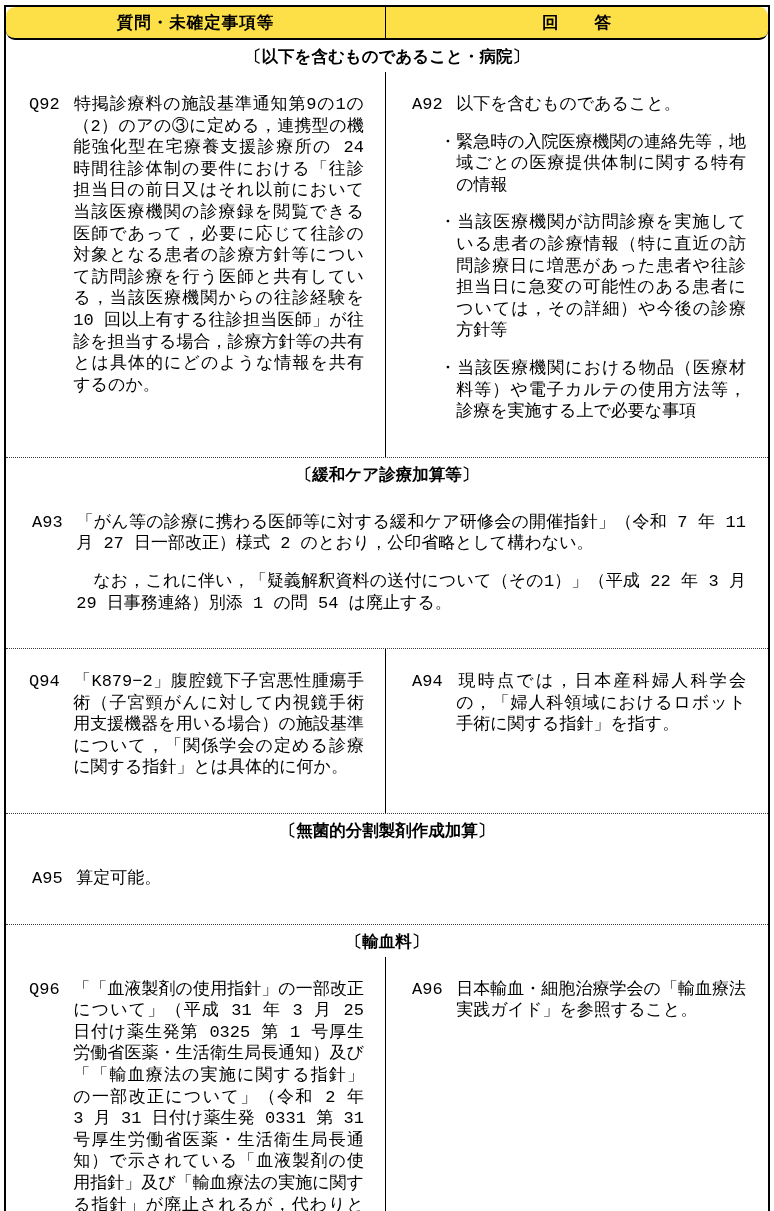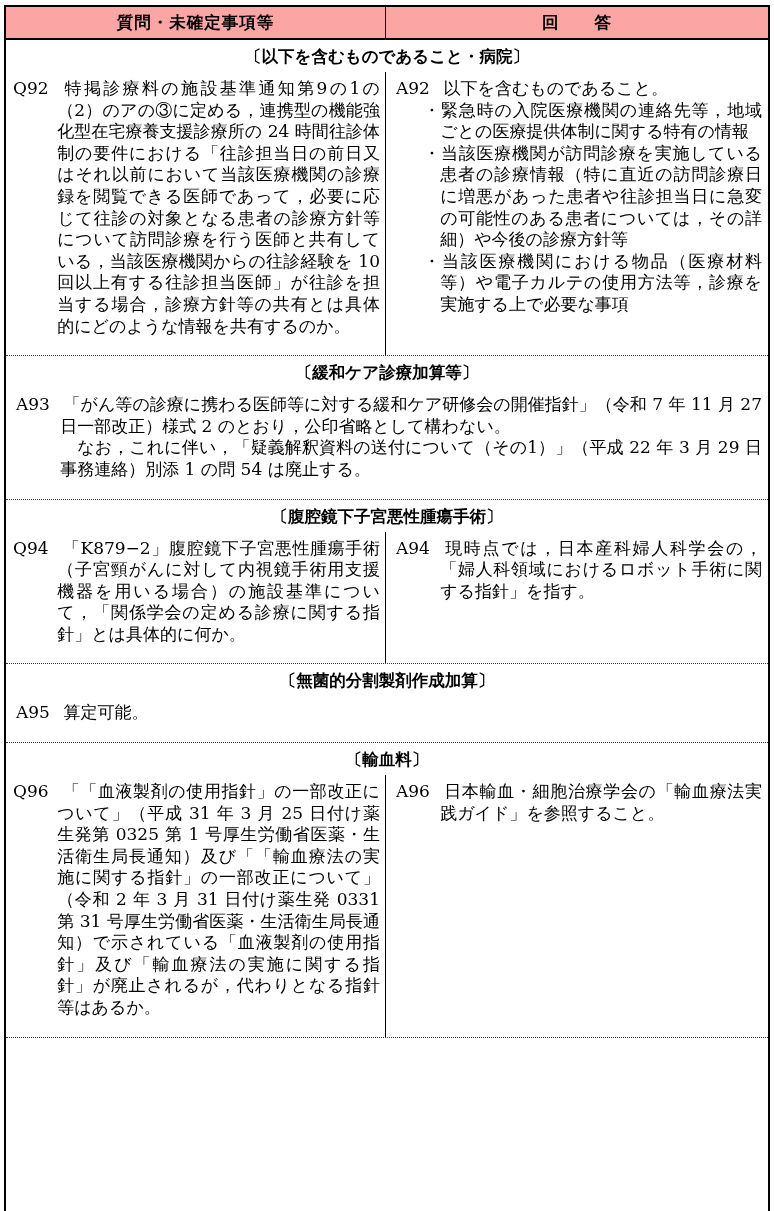--- a/index.html
+++ b/index.html
@@ -19,23 +19,24 @@
     height: 1206px;
     border: 2px solid #000;
     border-bottom: none;
     overflow: hidden;
     background: #fff;
     color: #000;
   }
   .header-row {
     display: flex;
     height: 33px;
-    background: #fca5a5;
+    background: #fde047;
     border-bottom: 2px solid #000;
     box-sizing: border-box;
+    border-radius: 9px;
   }
   .header-cell {
     box-sizing: border-box;
     display: flex;
     align-items: center;
     justify-content: center;
     font-family: "DejaVu Sans", "Liberation Sans", sans-serif;
     font-size: 16.5px;
     font-weight: 700;
     letter-spacing: 1px;
@@ -62,21 +63,21 @@
   }
   .q-cell {
     flex: 0 0 380px;
     border-right: 1px solid #000;
     padding: 6px 5px 18px 7px;
   }
   .a-cell {
     flex: 1 1 auto;
     padding: 6px 6px 18px 10px;
   }
-  .cell p { margin: 0; }
+  .cell p { margin: 16px; font-family: Liberation Mono, monospace; }
   .lead   { padding-left: 2.6em; text-indent: -2.6em; }
   .pindent{ padding-left: 2.6em; text-indent: 1em; }
   .bullet { padding-left: 2.6em; text-indent: -1em; }
   .qa-no  { margin-right: 0.8em; }
   .dotted-sep {
     height: 0;
     border-top: 1.5px dotted #3c3c3c;
   }
 </style>
 </head>
@@ -103,21 +104,20 @@
         </div>
         <div class="dotted-sep"></div>
         <div class="section-row">〔緩和ケア診療加算等〕</div>
         <div class="qa-row">
           <div class="cell a-cell">
             <p class="lead"><span class="qa-no">A93</span>「がん等の診療に携わる医師等に対する緩和ケア研修会の開催指針」（令和 7 年 11 月 27 日一部改正）様式 2 のとおり，公印省略として構わない。</p>
             <p class="pindent">なお，これに伴い，「疑義解釈資料の送付について（その1）」（平成 22 年 3 月 29 日事務連絡）別添 1 の問 54 は廃止する。</p>
           </div>
         </div>
         <div class="dotted-sep"></div>
-        <div class="section-row">〔腹腔鏡下子宮悪性腫瘍手術〕</div>
         <div class="qa-row">
           <div class="cell q-cell">
             <p class="lead"><span class="qa-no">Q94</span>「K879−2」腹腔鏡下子宮悪性腫瘍手術（子宮頸がんに対して内視鏡手術用支援機器を用いる場合）の施設基準について，「関係学会の定める診療に関する指針」とは具体的に何か。</p>
           </div>
           <div class="cell a-cell">
             <p class="lead"><span class="qa-no">A94</span>現時点では，日本産科婦人科学会の，「婦人科領域におけるロボット手術に関する指針」を指す。</p>
           </div>
         </div>
         <div class="dotted-sep"></div>
         <div class="section-row">〔無菌的分割製剤作成加算〕</div>

